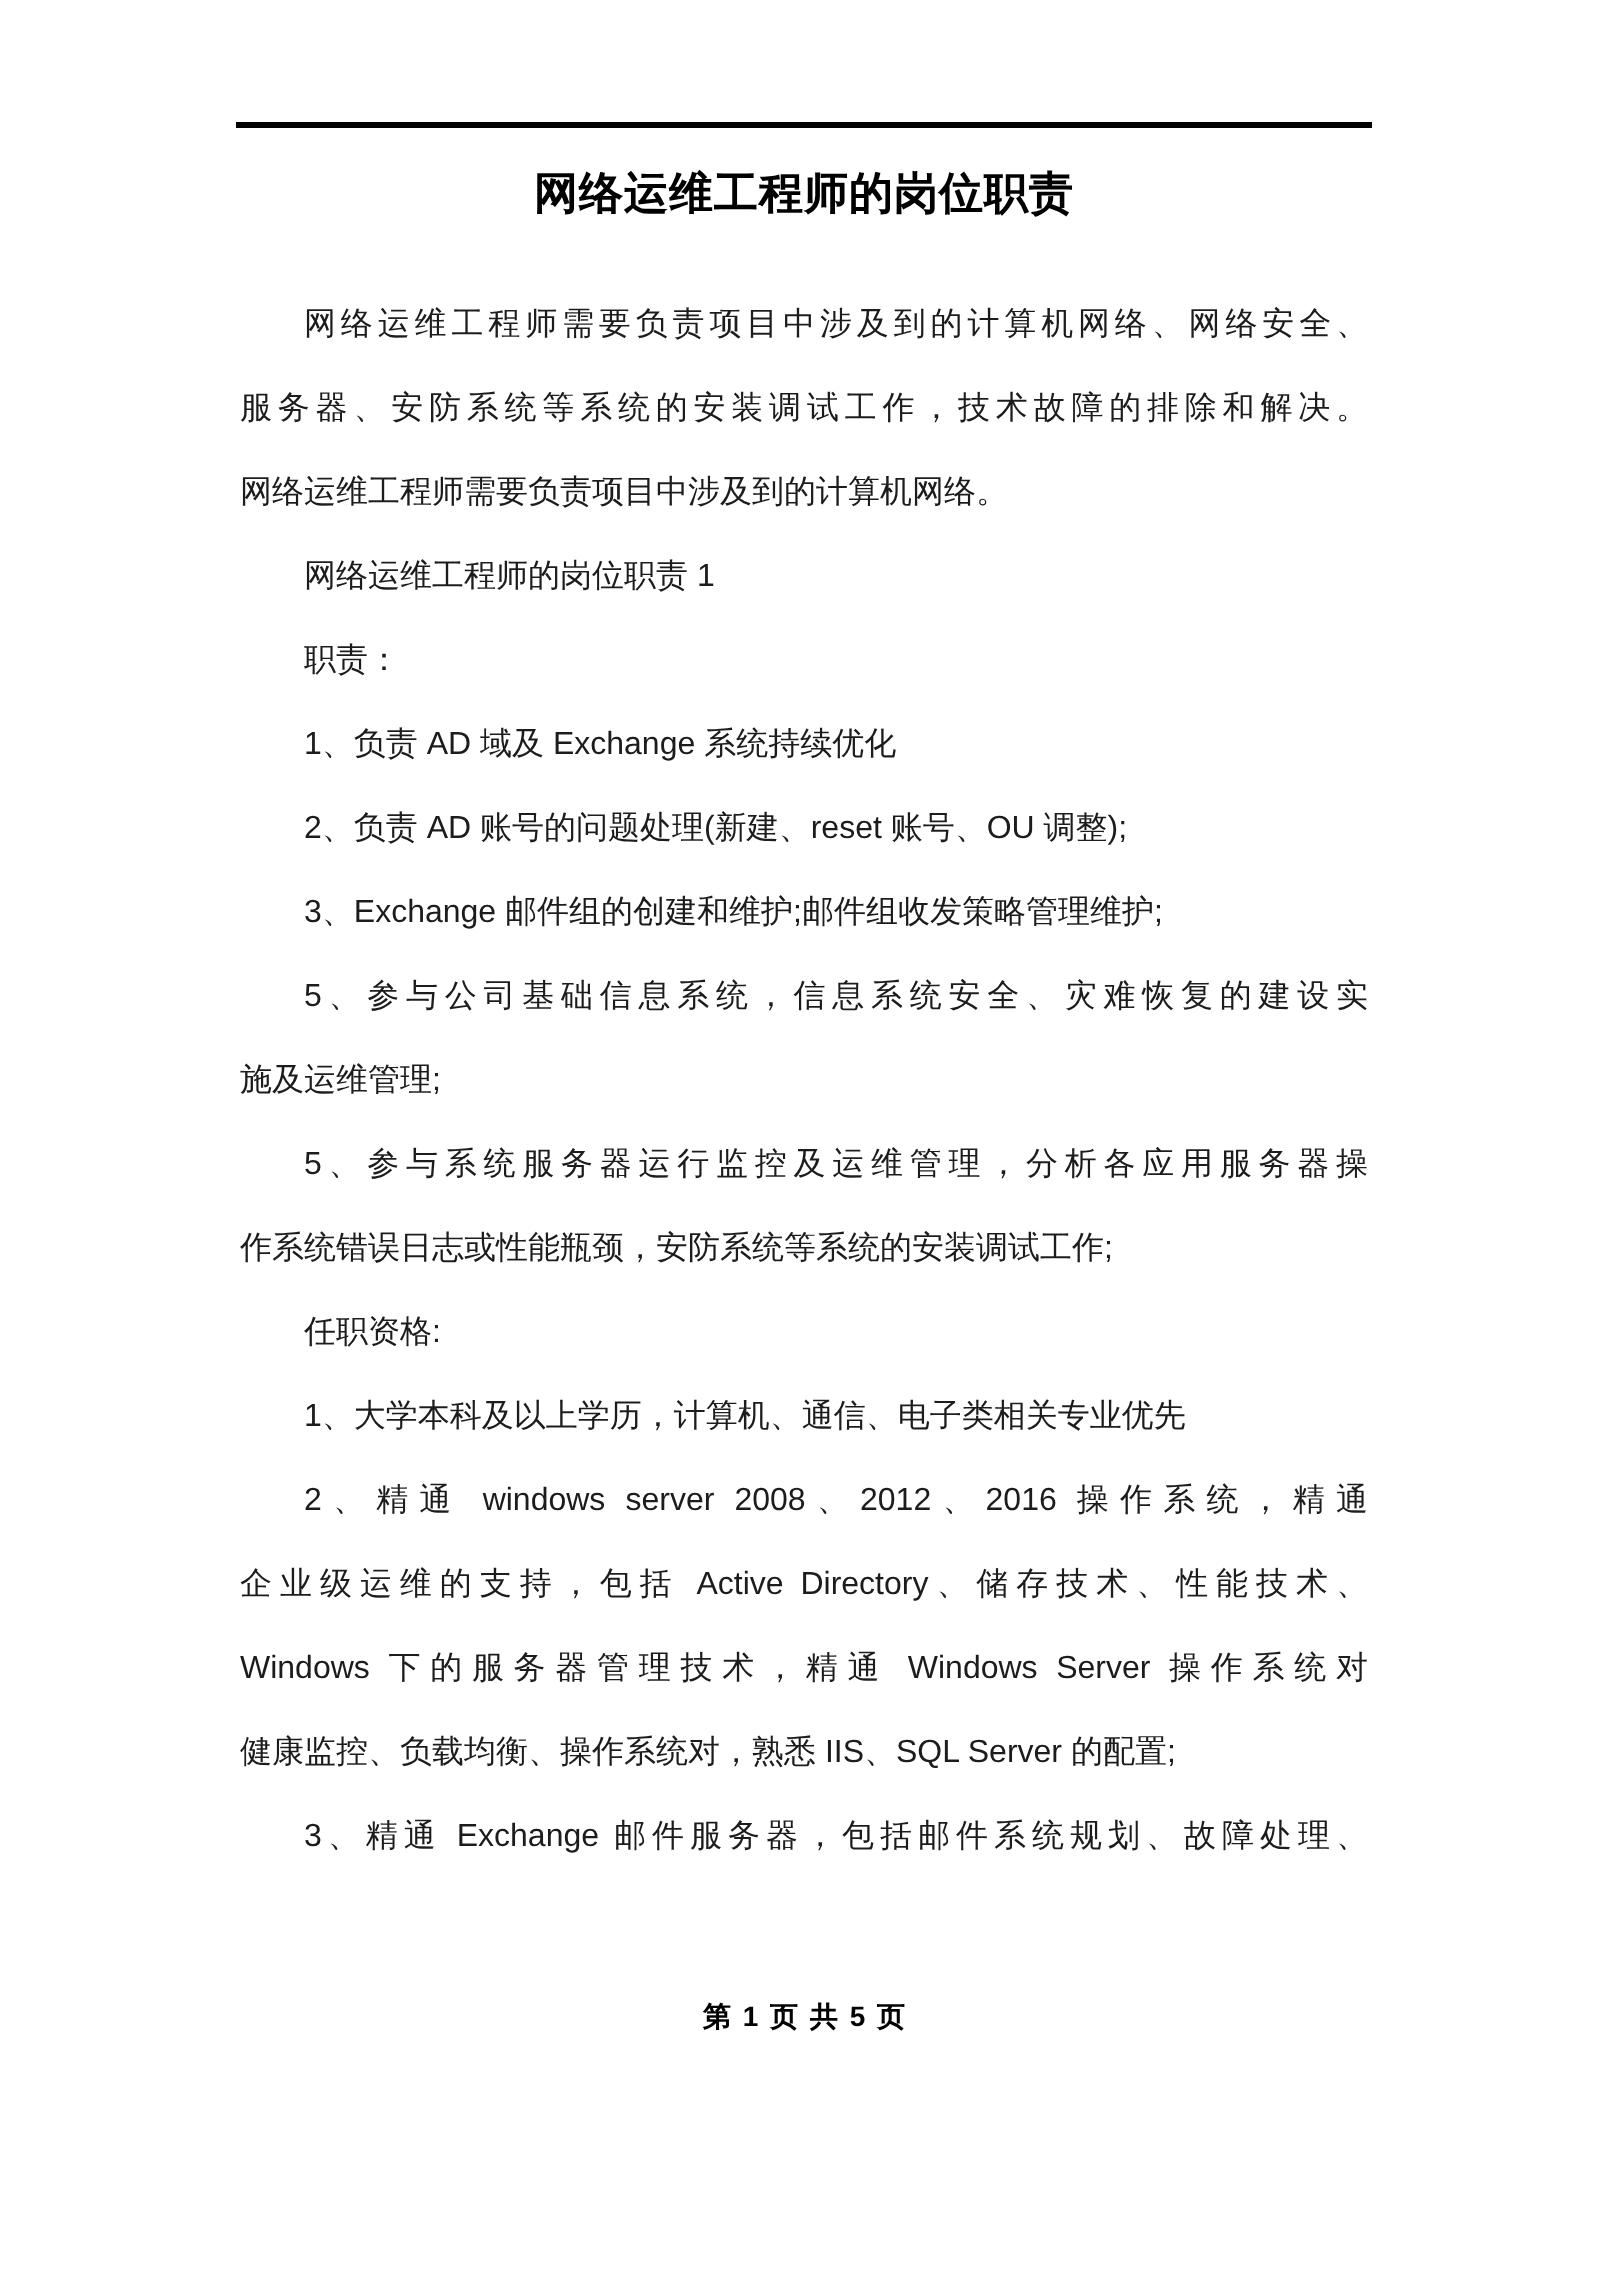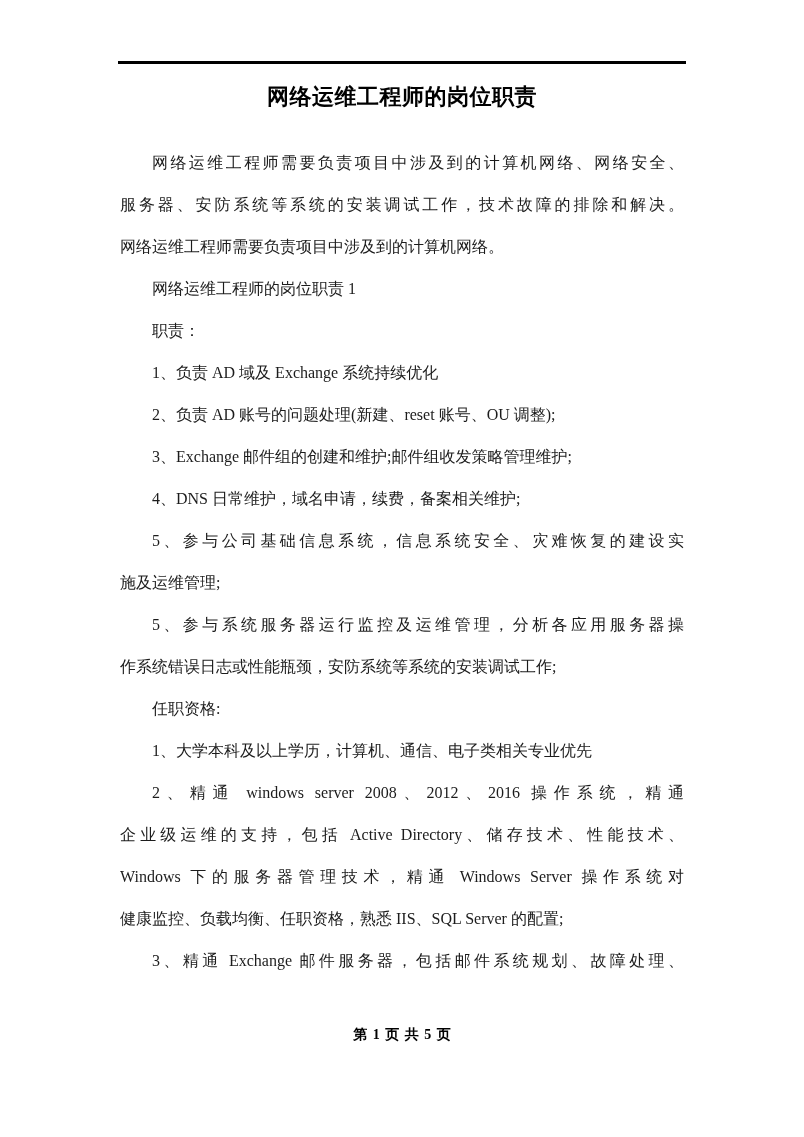--- a/index.html
+++ b/index.html
@@ -1,15 +1,15 @@
 <!DOCTYPE html>
 <html><head>
 <meta charset="utf-8">
 <style>
-  * { margin: 0; padding: 0; box-sizing: border-box; font-family: Liberation Serif, serif; }
+  * { margin: 0; padding: 0; box-sizing: border-box; }
   html, body { background: #ffffff; }
   body {
     font-family: "Liberation Sans", "DejaVu Sans", sans-serif;
     -webkit-font-smoothing: antialiased;
   }
   .page {
     position: relative;
     width: 804px;
     height: 1137px;
     background: #ffffff;
@@ -51,21 +51,21 @@
   }
   .line.indent { text-indent: 2em; }
   .line.fill {
     text-align: justify;
     text-align-last: justify;
     -moz-text-align-last: justify;
   }
   .page-footer {
     position: absolute;
     left: 0;
-    top: 1023px;
+    top: 996px;
     width: 100%;
     text-align: center;
     font-size: 14px;
     font-weight: 700;
     color: #000000;
     line-height: 24px;
     word-spacing: 2px;
   }
 </style>
 </head>
@@ -76,27 +76,26 @@
   <h1 class="doc-title">网络运维工程师的岗位职责</h1>
   <div class="doc-body">
       <div class="line indent fill">网络运维工程师需要负责项目中涉及到的计算机网络、网络安全、</div>
       <div class="line fill">服务器、安防系统等系统的安装调试工作，技术故障的排除和解决。</div>
       <div class="line">网络运维工程师需要负责项目中涉及到的计算机网络。</div>
       <div class="line indent">网络运维工程师的岗位职责 1</div>
       <div class="line indent">职责：</div>
       <div class="line indent">1、负责 AD 域及 Exchange 系统持续优化</div>
       <div class="line indent">2、负责 AD 账号的问题处理(新建、reset 账号、OU 调整);</div>
       <div class="line indent">3、Exchange 邮件组的创建和维护;邮件组收发策略管理维护;</div>
-      <div class="line indent">4、DNS 日常维护，域名申请，续费，备案相关维护;</div>
       <div class="line indent fill">5、参与公司基础信息系统，信息系统安全、灾难恢复的建设实</div>
       <div class="line">施及运维管理;</div>
       <div class="line indent fill">5、参与系统服务器运行监控及运维管理，分析各应用服务器操</div>
       <div class="line">作系统错误日志或性能瓶颈，安防系统等系统的安装调试工作;</div>
       <div class="line indent">任职资格:</div>
       <div class="line indent">1、大学本科及以上学历，计算机、通信、电子类相关专业优先</div>
       <div class="line indent fill">2、精通 windows server 2008、2012、2016 操作系统，精通</div>
       <div class="line fill">企业级运维的支持，包括 Active Directory、储存技术、性能技术、</div>
       <div class="line fill">Windows 下的服务器管理技术，精通 Windows Server 操作系统对</div>
-      <div class="line">健康监控、负载均衡、任职资格，熟悉 IIS、SQL Server 的配置;</div>
+      <div class="line">健康监控、负载均衡、操作系统对，熟悉 IIS、SQL Server 的配置;</div>
       <div class="line indent fill">3、精通 Exchange 邮件服务器，包括邮件系统规划、故障处理、</div>
     </div>
   <div class="page-footer">第 1 页 共 5 页</div>
 </div>
 
 </body></html>

